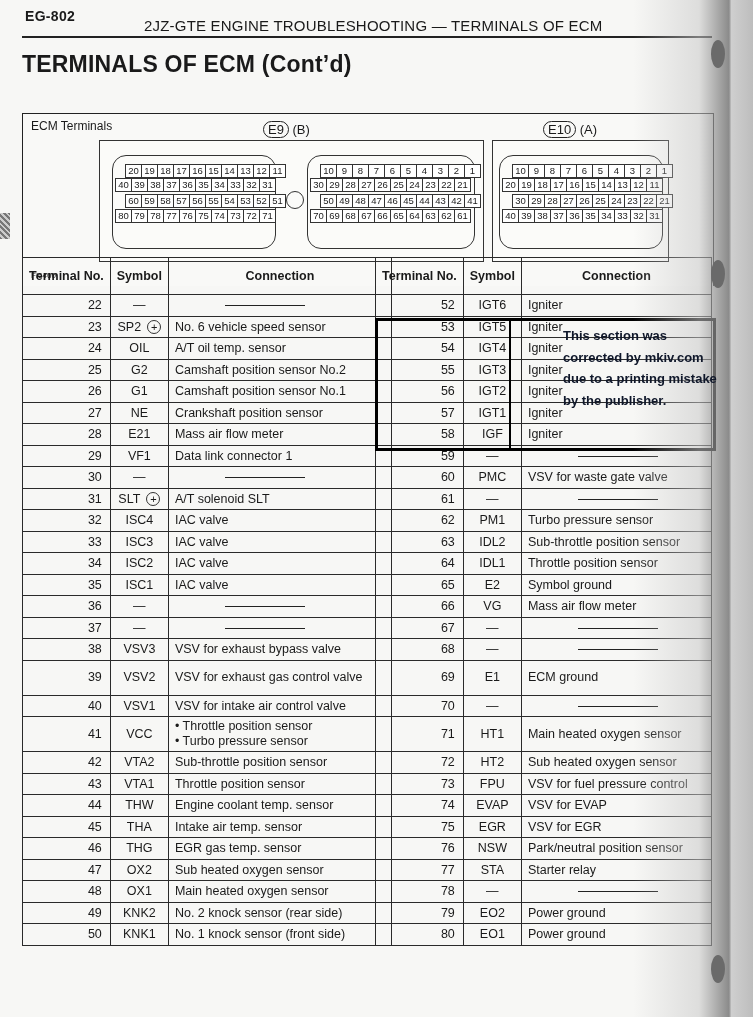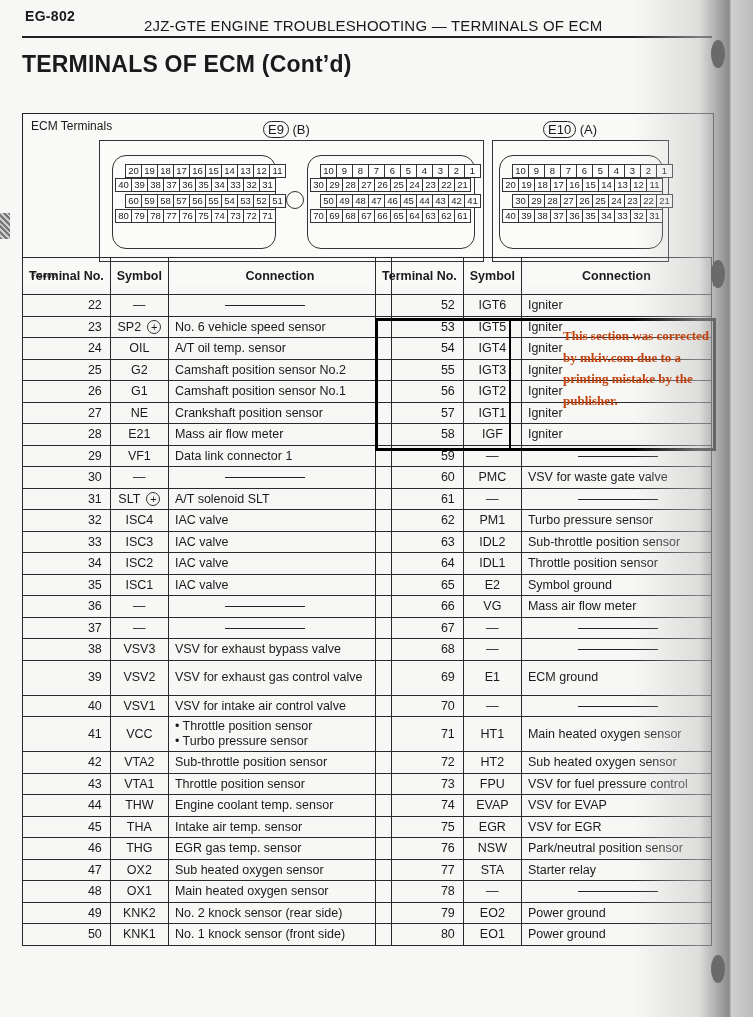--- a/index.html
+++ b/index.html
@@ -51,21 +51,21 @@
   #left-table col.c1 { width:72px; } #left-table col.c2 { width:58px; } #left-table col.c3 { width:223px; }
   #right-table { left:375px; }
   #right-table col.c1 { width:62px; } #right-table col.c2 { width:53px; } #right-table col.c3 { width:190px; }
   .note-box {
     position:absolute; left:375px; top:318px; width:335px; height:127px;
     border:3px solid #000; pointer-events:none; z-index:4;
   }
   .note-box-divider { position:absolute; left:131px; top:-3px; width:2px; height:130px; background:#000; }
   .note-text {
     position:absolute; left:563px; top:325px; width:160px; z-index:7;
-    font-family:Liberation Serif, serif; font-weight:bold; font-size:13px; line-height:21.5px; color:#c2410c;
+    font-family:Liberation Sans, sans-serif; font-weight:bold; font-size:13px; line-height:21.5px; color:#0f172a;
   }
 </style>
 </head>
 <body>
 
 <div class="page-shade"></div>
 <div class="hole" style="top:40px"></div>
 <div class="hole" style="top:260px"></div>
 <div class="hole" style="top:955px"></div>
 

